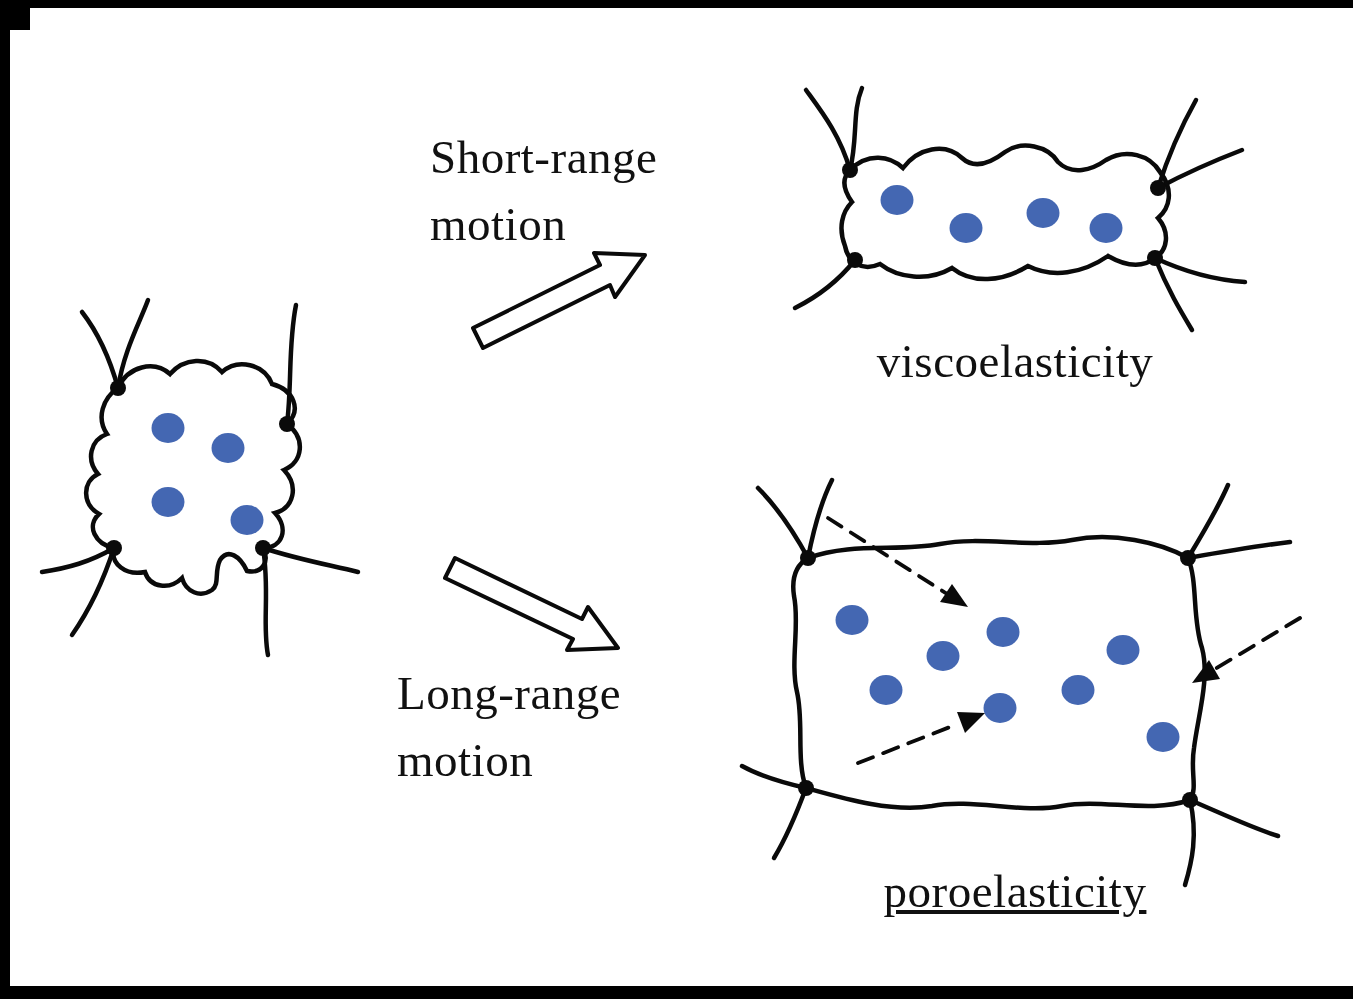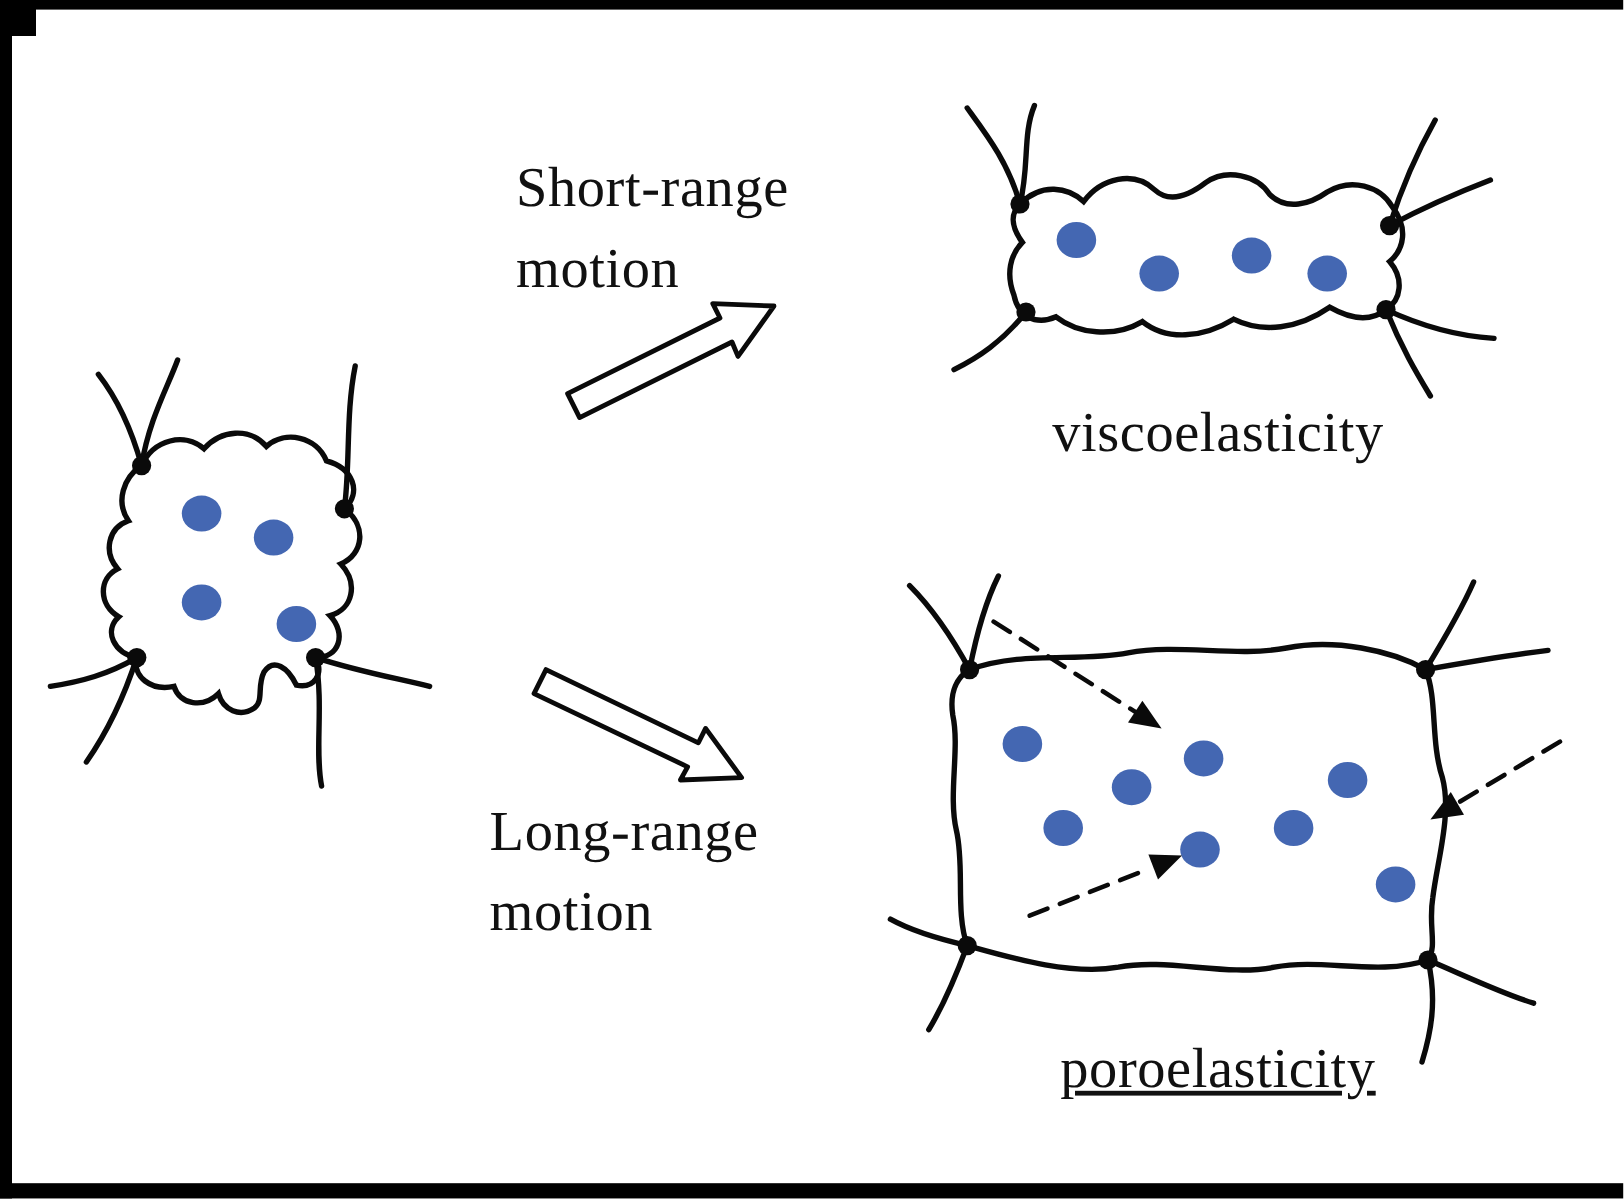--- a/index.html
+++ b/index.html
@@ -179,20 +179,20 @@
     </g>
   </svg>
 
   <div class="label" style="left:430px; top:124px;">
     <div>Short-range</div>
     <div>motion</div>
   </div>
 
   <div class="label center" style="left:790px; top:328px; width:450px;">viscoelasticity</div>
 
-  <div class="label" style="left:408px; top:660px;">
+  <div class="label" style="left:397px; top:660px;">
     <div>Long-range</div>
     <div>motion</div>
   </div>
 
   <div class="label center" style="left:790px; top:858px; width:450px;text-decoration:underline;">poroelasticity</div>
 
 </div>
 
 </body></html>

